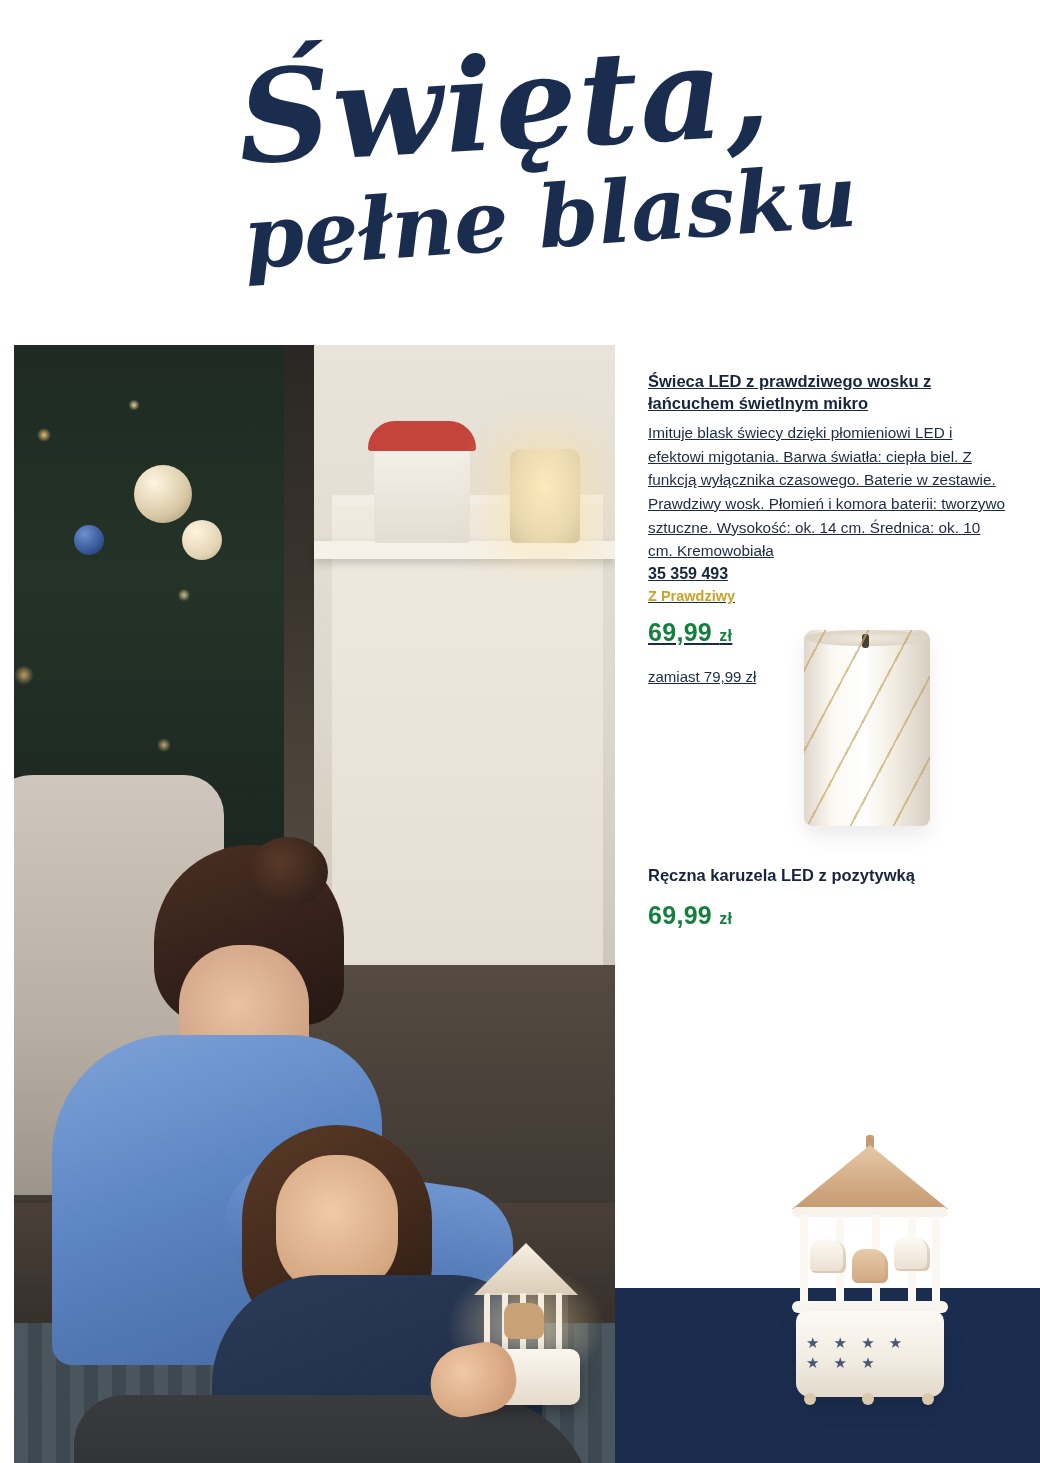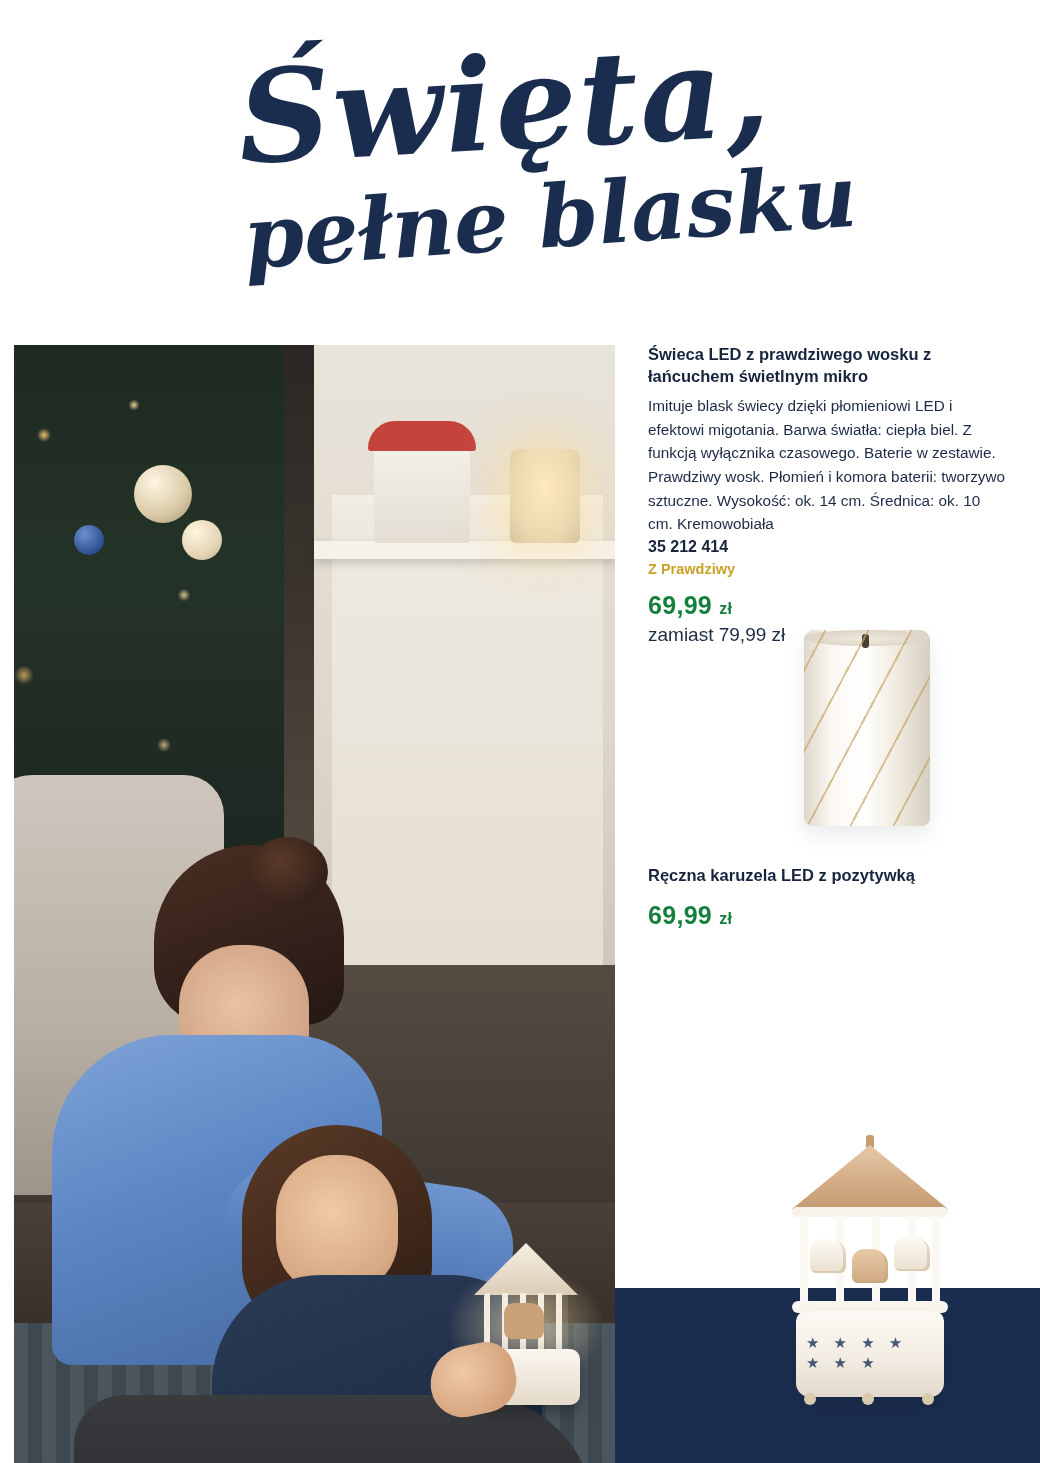--- a/index.html
+++ b/index.html
@@ -275,23 +275,23 @@
   }
   .price {
     font-size: 25px;
     font-weight: 700;
     color: #15803d;
     margin-top: 14px;
     letter-spacing: .3px;
   }
   .price .cur { font-size: 16px; font-weight: 700; }
   .price-old {
-    font-size: 19px;
+    font-size: 15px;
     color: #1c2b45;
-    margin-top: 4px;
+    margin-top: 21px;
   }
 
   
   .candle-wrap {
     position: absolute;
     left: 782px;
     top: 610px;
     width: 180px;
     height: 230px;
   }
@@ -433,24 +433,24 @@
   <div class="toy">
     <div class="glow"></div>
     <div class="roof"></div>
     <div class="pillars"></div>
     <div class="horse"></div>
     <div class="base"></div>
   </div>
   <div class="hand"></div>
 </div>
 
-<div class="col" style="top:344px;">
+<div class="col" style="top:371px;text-decoration:underline;">
   <div class="prod-title">Świeca LED z prawdziwego wosku z łańcuchem świetlnym mikro</div>
   <div class="prod-desc">Imituje blask świecy dzięki płomieniowi LED i efektowi migotania. Barwa światła: ciepła biel. Z funkcją wyłącznika czasowego. Baterie w zestawie. Prawdziwy wosk. Płomień i komora baterii: tworzywo sztuczne. Wysokość: ok. 14 cm. Średnica: ok. 10 cm. Kremowobiała</div>
-  <div class="prod-code">35 212 414</div>
+  <div class="prod-code">35 359 493</div>
   <div class="card-note">Z Prawdziwy</div>
   <div class="price">
     <span>69,99</span>
     <span class="cur">zł</span>
   </div>
   <div class="price-old">zamiast 79,99 zł</div>
 </div>
 
 <div class="candle-wrap">
   <div class="candle">

